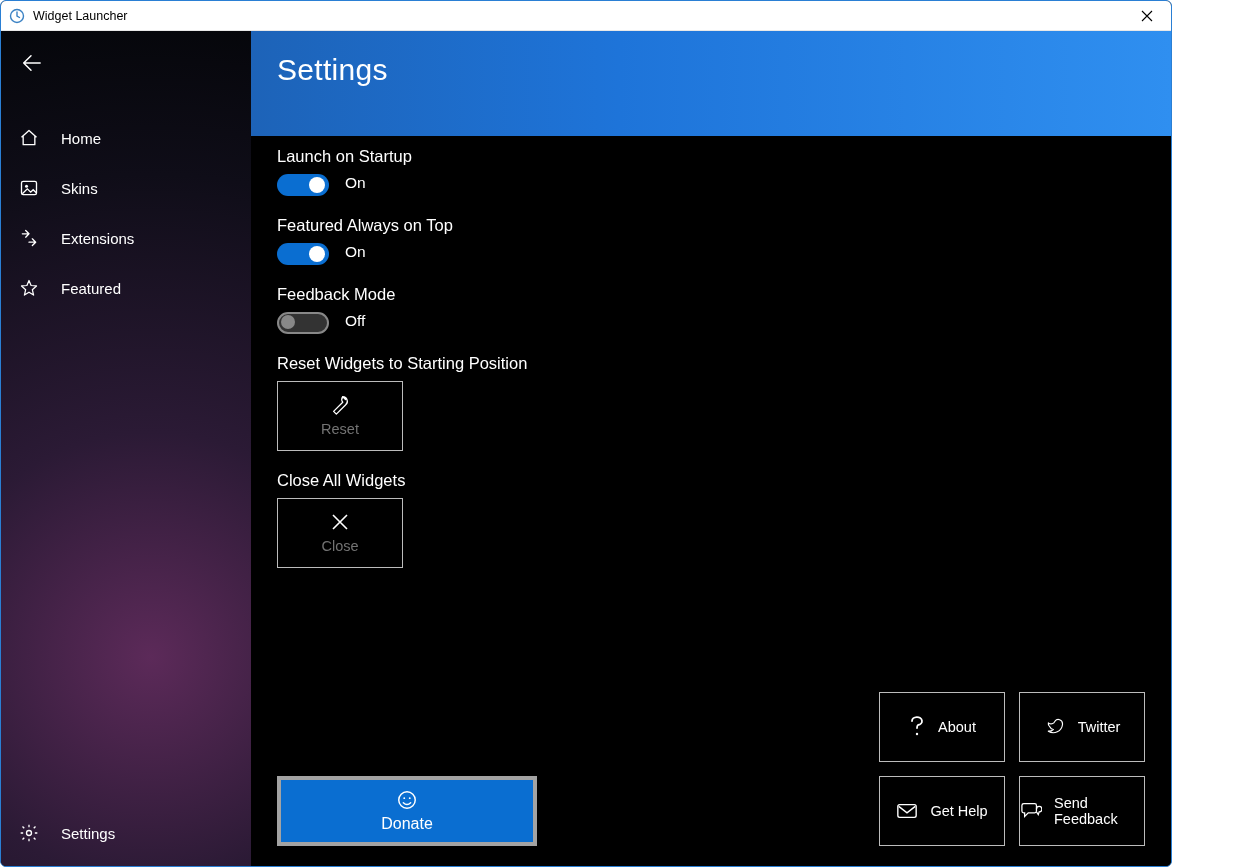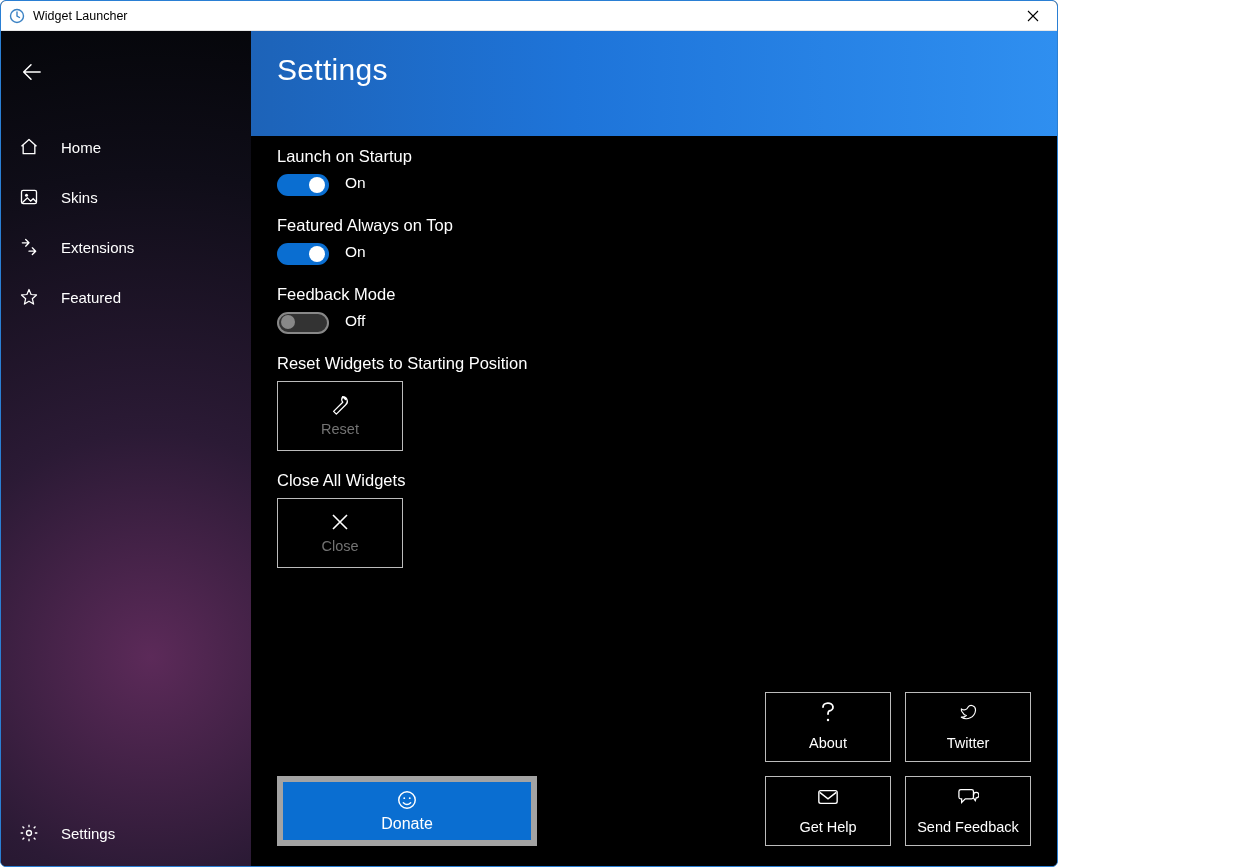--- a/index.html
+++ b/index.html
@@ -1,21 +1,21 @@
 <!DOCTYPE html>
 <html><head>
 <meta charset="utf-8">
 <style>
   * { box-sizing: border-box; margin: 0; padding: 0; }
   html, body { width: 1234px; height: 867px; overflow: hidden; font-family: "Segoe UI", Arial, sans-serif; }
   body { background: #fff; }
 
   
   .window {
-    width: 1058px; height: 867px;
+    width: 1172px; height: 867px;
     border: 1px solid #2a7fd4;
     border-radius: 6px;
     overflow: hidden;
     display: flex; flex-direction: column;
     background: #000;
   }
 
   
   .titlebar {
     height: 30px;
@@ -41,21 +41,21 @@
   .body {
     flex:1; display:flex; min-height:0;
   }
 
   
   .sidebar {
     width: 250px;
     background: radial-gradient(circle at 60% 75%, #5c2a59 0%, #2b1a35 35%, #0f0d18 75%, #05060a 100%);
     color: #fff;
     display:flex; flex-direction:column;
-    padding-top: 17px;
+    padding-top: 8px;
   }
   .sidebar .back-btn {
     width: 48px; height: 40px; display:flex;align-items:center;justify-content:center;
     margin: 4px 0 30px 6px; cursor:pointer;
     color:#fff;
   }
   .nav-item {
     display:flex; align-items:center;
     height: 50px;
     padding-left: 18px;
@@ -106,32 +106,32 @@
     cursor:pointer; font-size:14.5px;
   }
   .action-btn .icon { height:20px; display:flex;align-items:center;justify-content:center; }
 
   
   .bottom {
     position:absolute; bottom:20px; left:26px; right:26px;
     display:flex; align-items:flex-end; justify-content:space-between;
   }
   .donate-btn {
-    width:260px; height:70px; background:#0a6ed1; border:6px solid #a3a3a3; color:#fff;
+    width:260px; height:70px; background:#0a6ed1; border:4px solid #a3a3a3; color:#fff;
     display:flex; flex-direction:column; align-items:center; justify-content:center; gap:4px;
     cursor:pointer; font-size:16px;
   }
   .donate-btn .icon { height:22px; }
 
   .link-grid {
     display:grid; grid-template-columns: repeat(2, 126px); grid-auto-rows:70px; gap:14px;
   }
   .link-btn {
     border:1px solid #bcbcbc; background:transparent; color:#fff;
-    display:flex; flex-direction:column; align-items:center; justify-content:center; gap:12px;
+    display:flex; flex-direction:row; align-items:center; justify-content:center; gap:12px;
     cursor:pointer; font-size:14.5px;
   }
   .link-btn .icon { height:20px; display:flex;align-items:center;justify-content:center; }
 
   svg { display:block; }
 </style>
 </head>
 <body>
 
 <div class="window">

